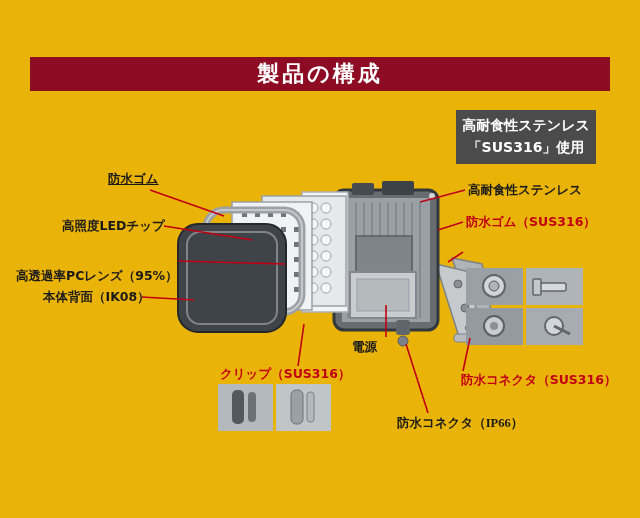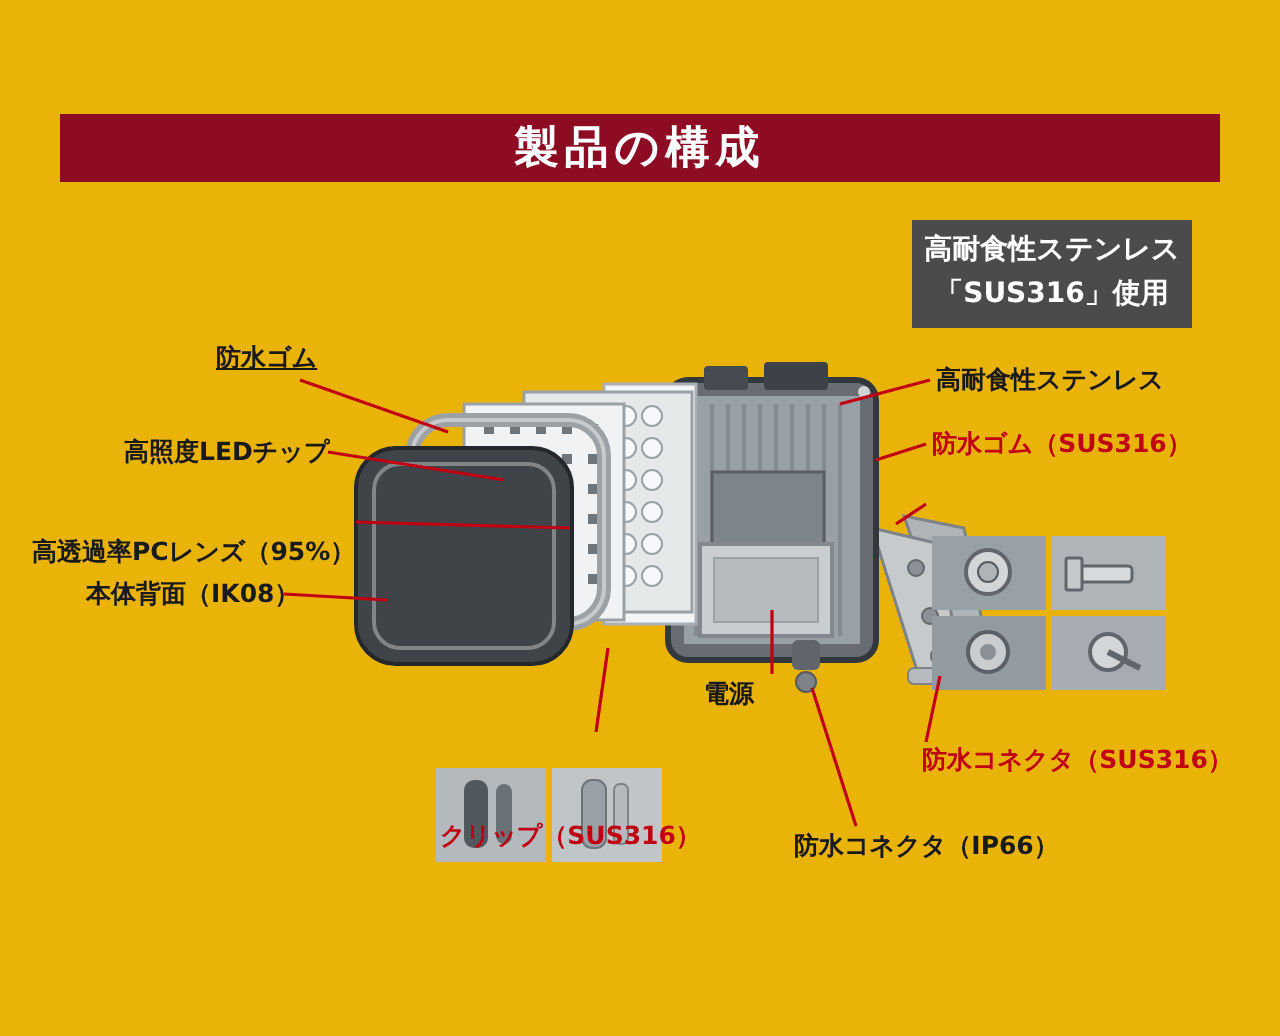--- a/index.html
+++ b/index.html
@@ -215,17 +215,17 @@
     </g>
   </svg>
 
   <div class="lbl" style="left: 108px; top: 173px; color: rgb(26, 26, 26); text-decoration: underline;">防水ゴム</div>
   <div class="lbl" style="left: 62px; top: 220px; color: rgb(26, 26, 26);">高照度LEDチップ</div>
   <div class="lbl" style="left: 16px; top: 255px; color: rgb(26, 26, 26); margin-top: 15px;">高透過率PCレンズ（95%）</div>
   <div class="lbl" style="left: 43px; top: 291px; color: rgb(26, 26, 26);">本体背面（IK08）</div>
   <div class="lbl" style="left: 468px; top: 184px; color: rgb(26, 26, 26);">高耐食性ステンレス</div>
   <div class="lbl" style="left: 466px; top: 216px; color: rgb(192, 0, 18);">防水ゴム（SUS316）</div>
   <div class="lbl" style="left: 352px; top: 341px; color: rgb(26, 26, 26);">電源</div>
-  <div class="lbl" style="left: 220px; top: 368px; color: rgb(192, 0, 18); margin-top: 44px;">クリップ（SUS316）</div>
+  <div class="lbl" style="left: 220px; top: 368px; color: rgb(192, 0, 18);">クリップ（SUS316）</div>
   <div class="lbl" style="left: 461px; top: 374px; color: rgb(192, 0, 18);">防水コネクタ（SUS316）</div>
-  <div class="lbl" style="left: 397px; top: 417px; color: rgb(26, 26, 26);">防水コネクタ（IP66）</div>
+  <div class="lbl" style="left: 397px; top: 417px; color: rgb(26, 26, 26); font-family: Liberation Serif, serif;">防水コネクタ（IP66）</div>
 
 </div>
 
 </body></html>

